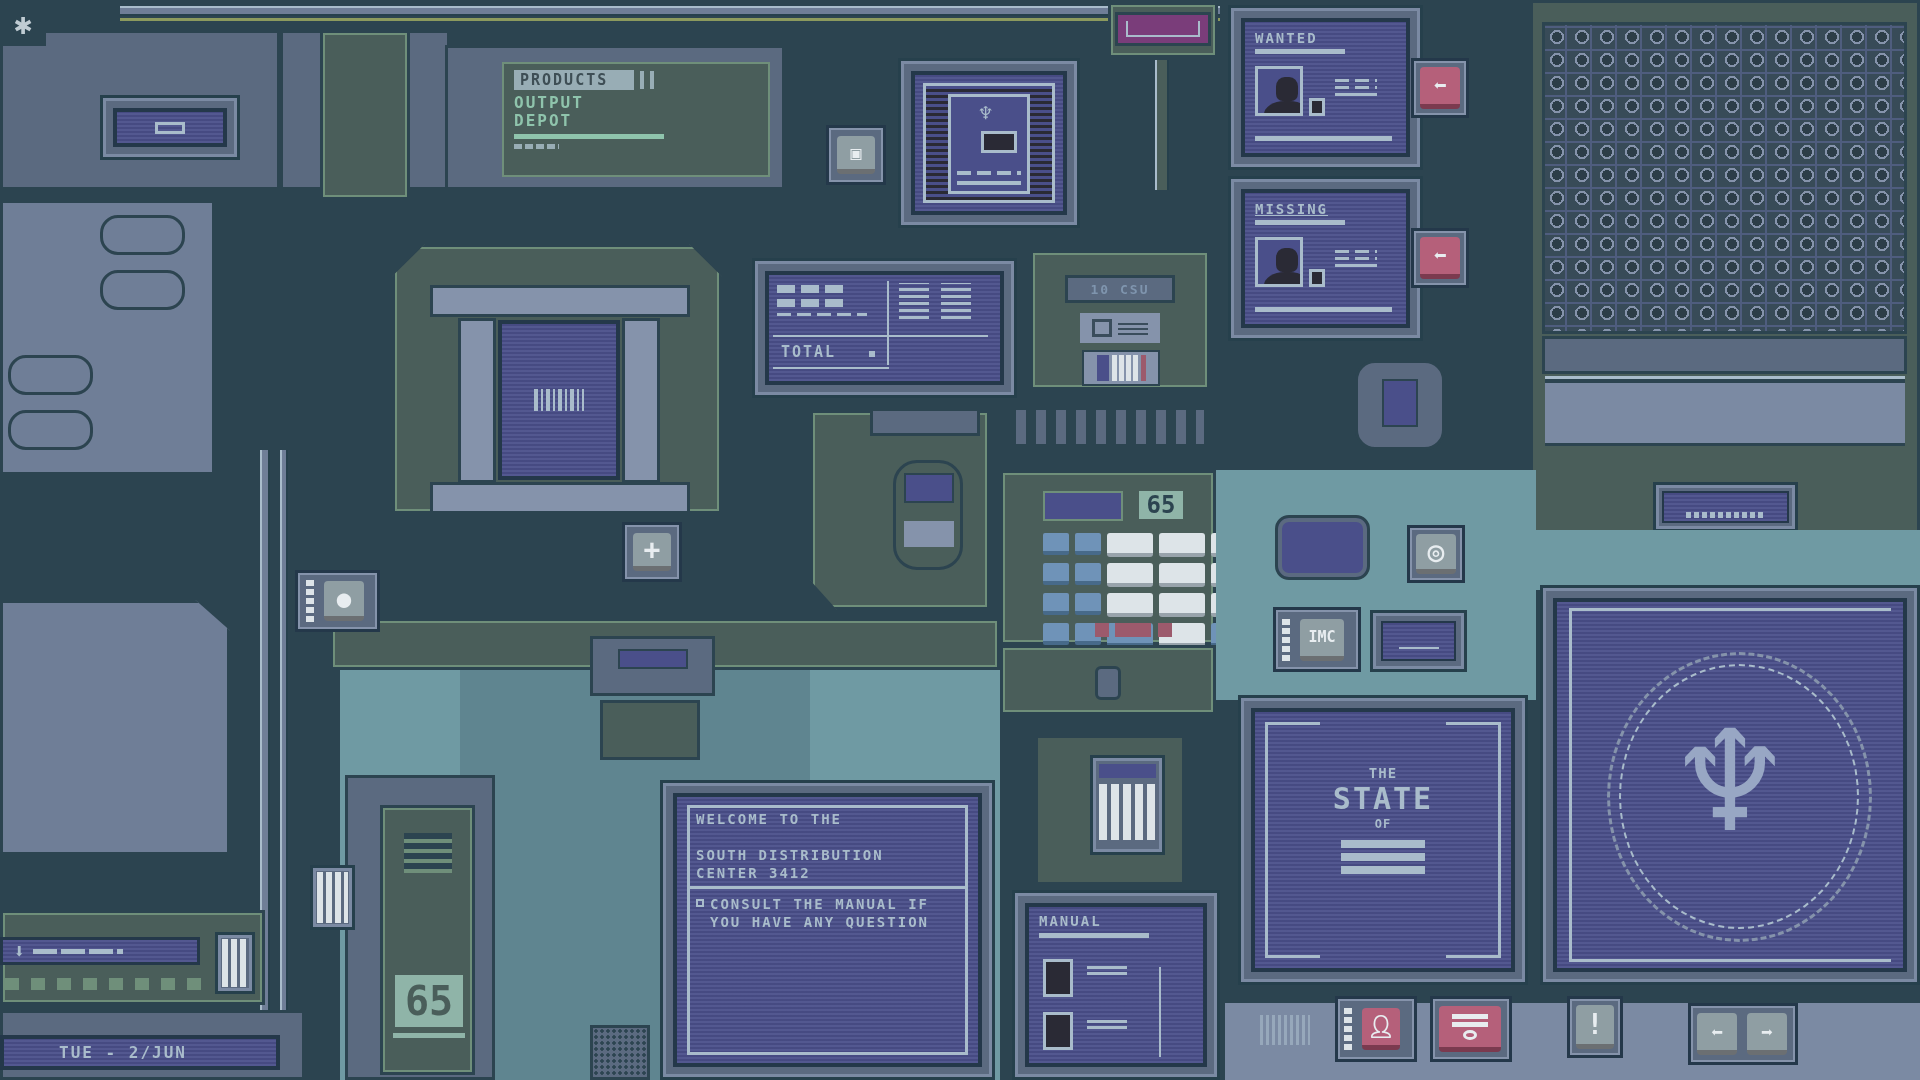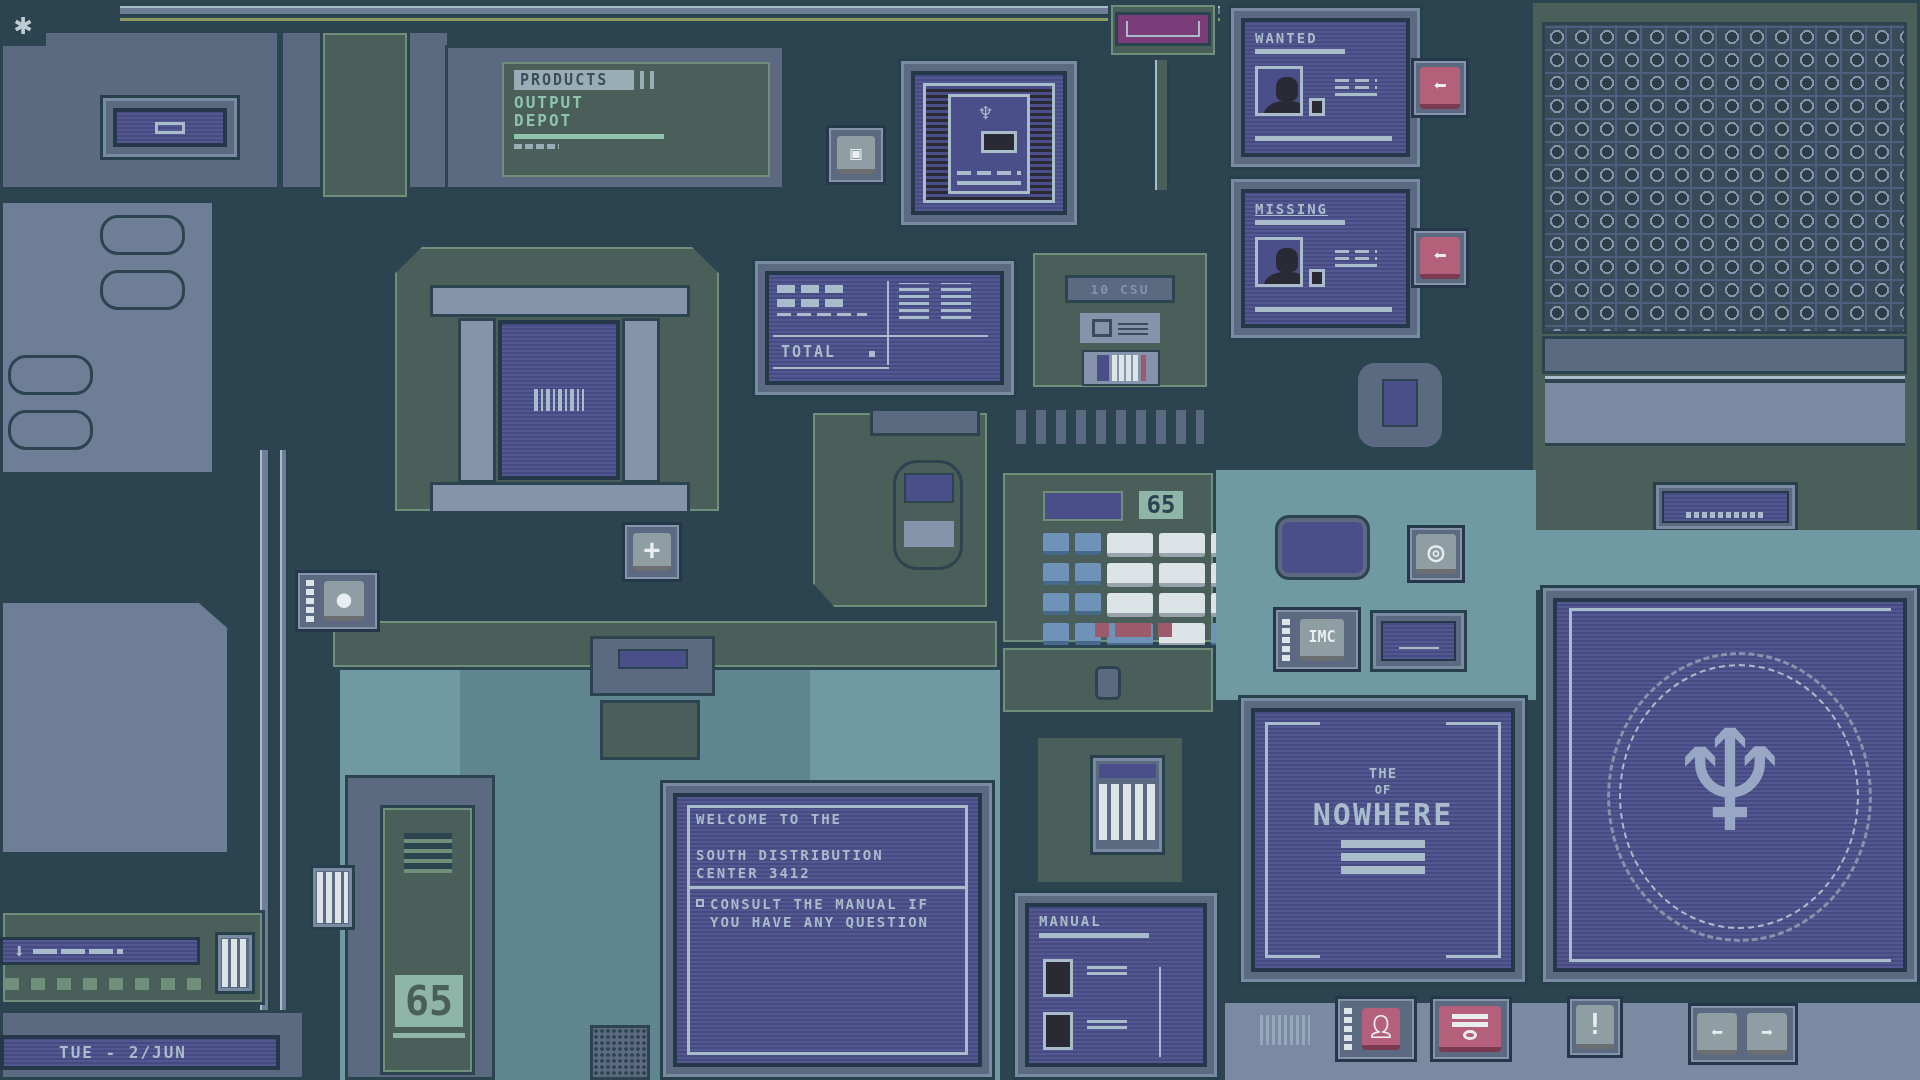--- a/index.html
+++ b/index.html
@@ -350,22 +350,22 @@
 
 <div class="abs frame" style="left:1238px;top:695px;width:290px;height:290px;">
   <div class="screen" style="width:100%;height:100%;position:relative;">
     <div style="position:absolute;left:10px;top:10px;right:10px;bottom:10px;border-left:3px solid #a9bccb;border-right:3px solid #a9bccb;"></div>
     <div style="position:absolute;left:10px;top:10px;width:55px;height:3px;background:#a9bccb;"></div>
     <div style="position:absolute;right:10px;top:10px;width:55px;height:3px;background:#a9bccb;"></div>
     <div style="position:absolute;left:10px;bottom:10px;width:55px;height:3px;background:#a9bccb;"></div>
     <div style="position:absolute;right:10px;bottom:10px;width:55px;height:3px;background:#a9bccb;"></div>
     <div style="position:absolute;left:0;right:0;top:52px;text-align:center;">
       <div class="pix" style="font-size:14px;line-height:18px;letter-spacing:1px;">THE</div>
+      <div class="pix" style="font-size:30px;line-height:34px;">STATE</div>
       <div class="pix" style="font-size:12px;line-height:16px;letter-spacing:1px;">OF</div>
-      <div class="pix" style="font-size:30px;line-height:34px;">NOWHERE</div>
       <div style="width:84px;height:34px;margin:8px auto 0;background:repeating-linear-gradient(0deg,#a9bccb 0 8px,transparent 8px 13px);"></div>
     </div>
   </div>
 </div>
 
 <div class="abs frame" style="left:1540px;top:585px;width:380px;height:400px;">
   <div class="screen" style="width:100%;height:100%;position:relative;">
     <div style="position:absolute;left:12px;top:6px;right:12px;bottom:6px;border-top:3px solid #a9bccb;border-bottom:3px solid #a9bccb;border-left:3px solid #a9bccb;"></div>
     <div style="position:absolute;left:50px;top:50px;width:265px;height:290px;border-radius:50%;border:3px dashed #8593ab;"></div>
     <div style="position:absolute;left:62px;top:62px;width:240px;height:265px;border-radius:50%;border:2px dashed #a9bccb;"></div>

